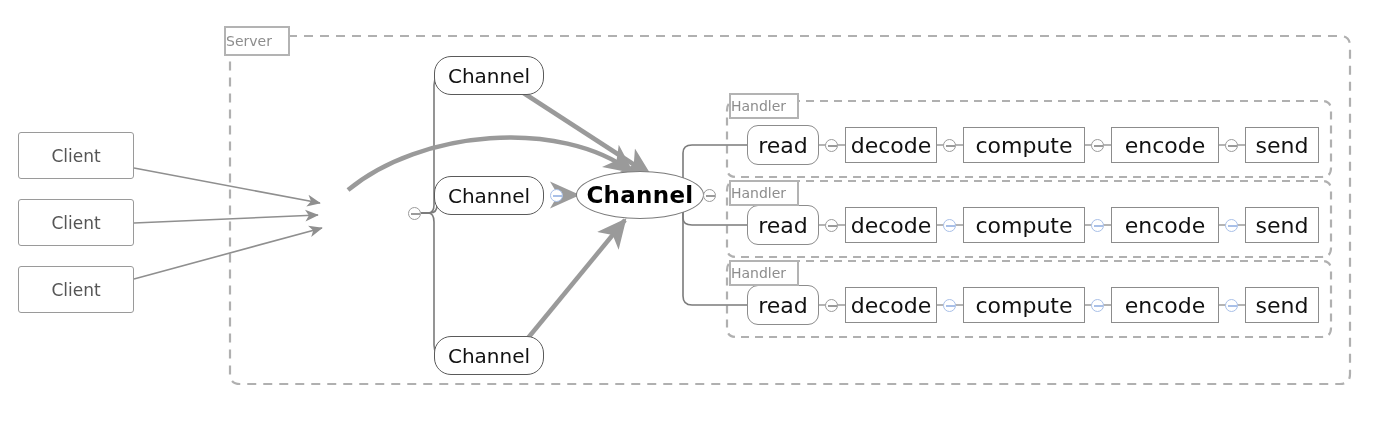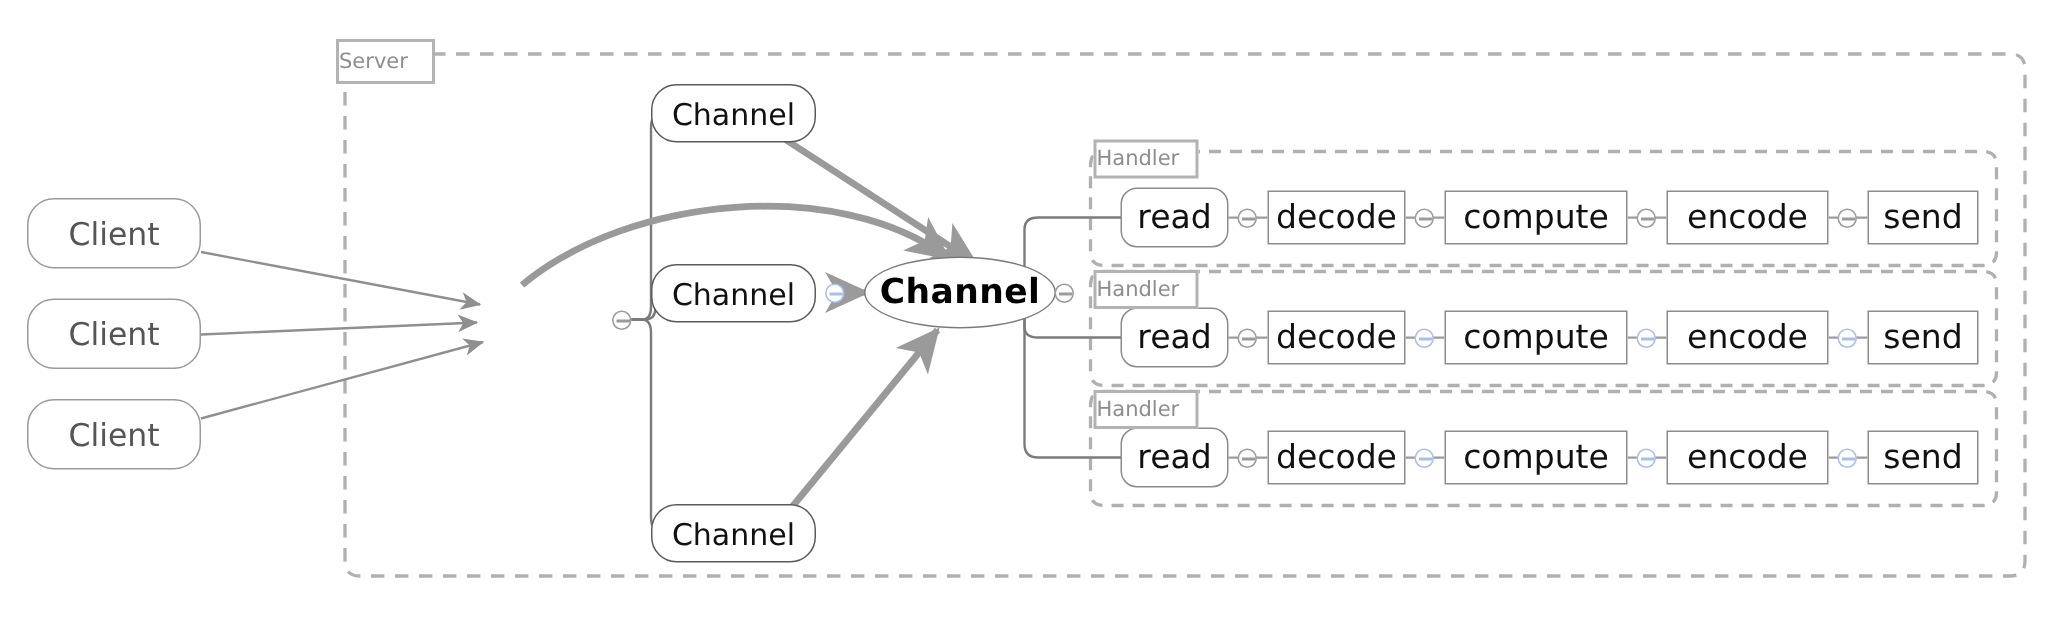--- a/index.html
+++ b/index.html
@@ -28,23 +28,23 @@
     position: absolute;
     box-sizing: border-box;
     display: flex;
     align-items: center;
     justify-content: center;
     background: #ffffff;
     z-index: 3;
   }
   .client-box {
     border: 1.6px solid #9a9a9a;
-    border-radius: 18px;
+    border-radius: 3px;
     color: #555555;
-    font-size: 21px;
+    font-size: 17px;
   }
   .channel-box {
     border: 1.6px solid #5a5a5a;
     border-radius: 17px;
     color: #111111;
     font-size: 20px;
   }
   .ellipse-node {
     border: 1.6px solid #7b7b7b;
     border-radius: 50%;

